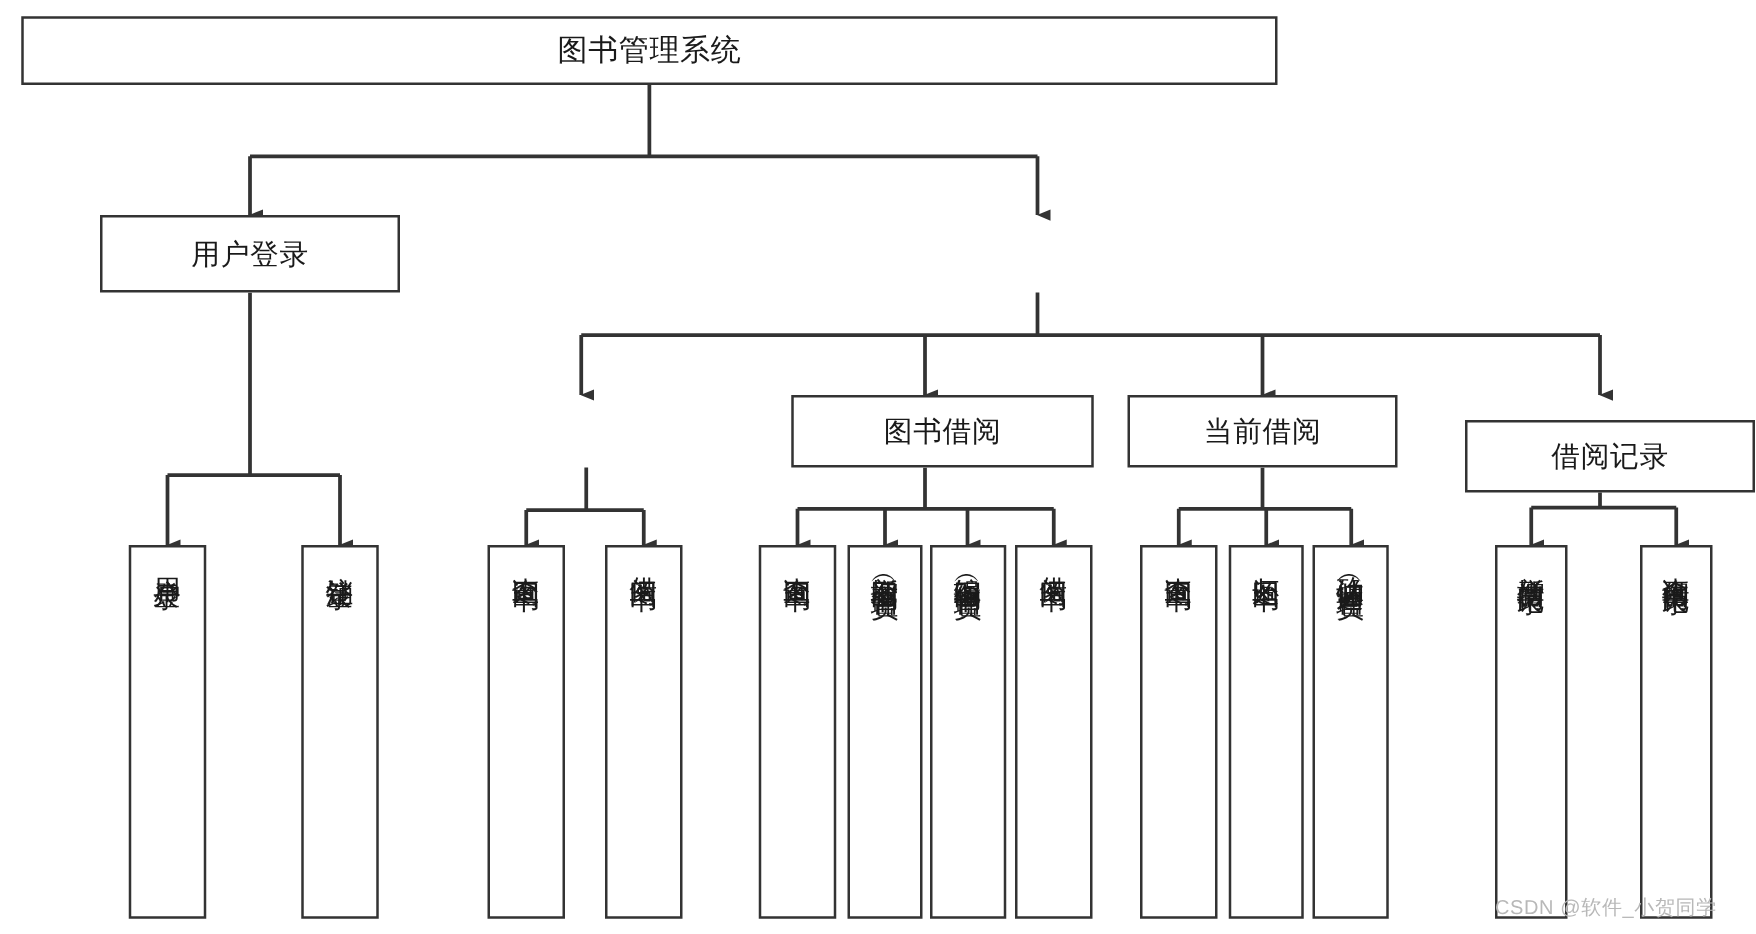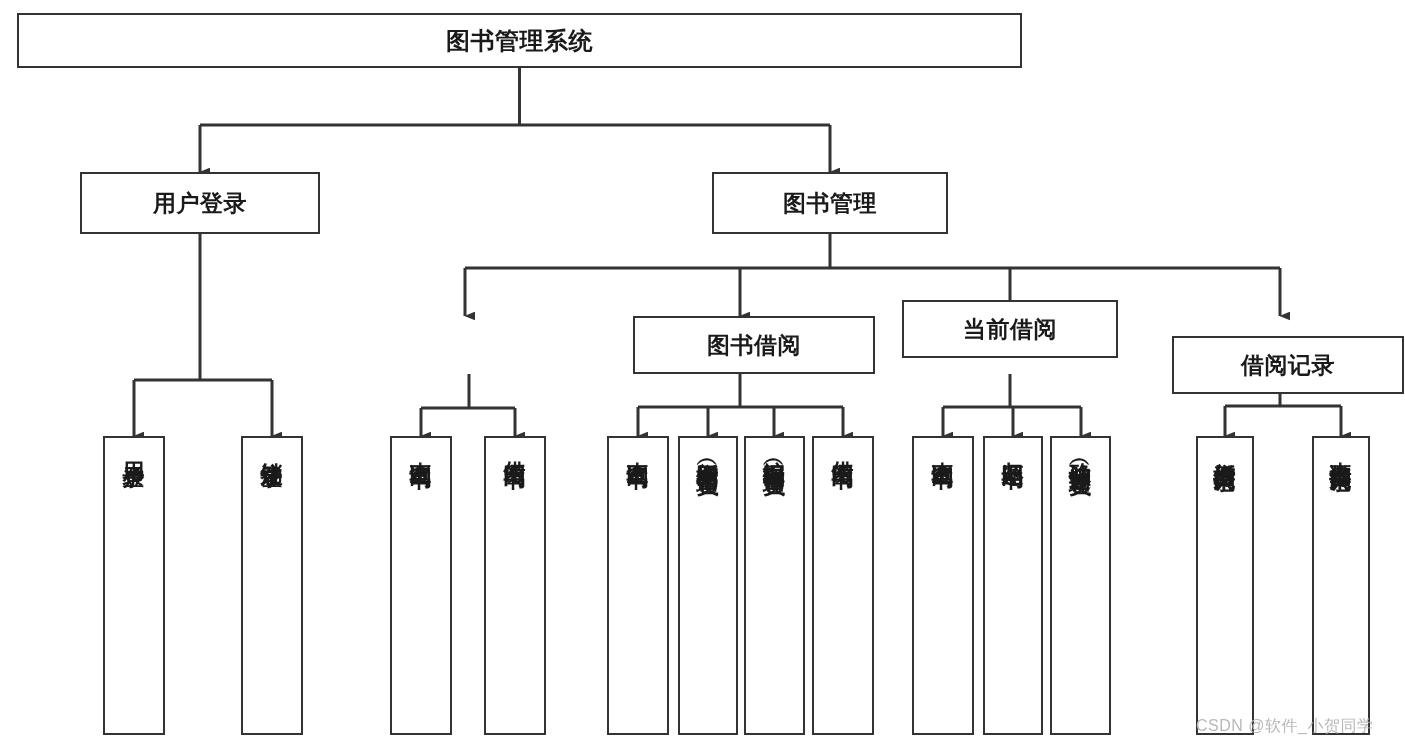--- a/index.html
+++ b/index.html
@@ -34,21 +34,20 @@
     display: flex;
     align-items: center;
     justify-content: center;
     color: #1a1a1a;
   }
   .node-label {
     display: block;
     text-align: left;
     line-height: 1.22;
     letter-spacing: 0.5px;
-    font-weight: bold;
   }
   
   .node-h .node-label {
     writing-mode: horizontal-tb;
     font-size: 23px;
   }
   #node-root .node-label {
     font-size: 24px;
   }
   
@@ -128,28 +127,25 @@
     </g>
   </svg>
 
   <div class="node-box node-h" id="node-root" style="left:17px; top:13px; width:1005px; height:55px;">
     <span class="node-label">图书管理系统</span>
   </div>
 
   <div class="node-box node-h" style="left:80px; top:172px; width:240px; height:62px;">
     <span class="node-label">用户登录</span>
   </div>
-  <div class="node-box node-h" style="left:712px; top:172px; width:236px; height:62px;">
-    <span class="node-label">图书管理</span>
-  </div>
 
   <div class="node-box node-h" style="left:633px; top:316px; width:242px; height:58px;">
     <span class="node-label">图书借阅</span>
   </div>
-  <div class="node-box node-h" style="left:902px; top:300px; width:216px; height:58px;">
+  <div class="node-box node-h" style="left:902px; top:316px; width:216px; height:58px;">
     <span class="node-label">当前借阅</span>
   </div>
   <div class="node-box node-h" style="left:1172px; top:336px; width:232px; height:58px;">
     <span class="node-label">借阅记录</span>
   </div>
 
   <div class="node-box node-v" style="left:103px; top:436px; width:62px; height:299px;">
     <span class="node-label">用户登录</span>
   </div>
   <div class="node-box node-v" style="left:241px; top:436px; width:62px; height:299px;">

